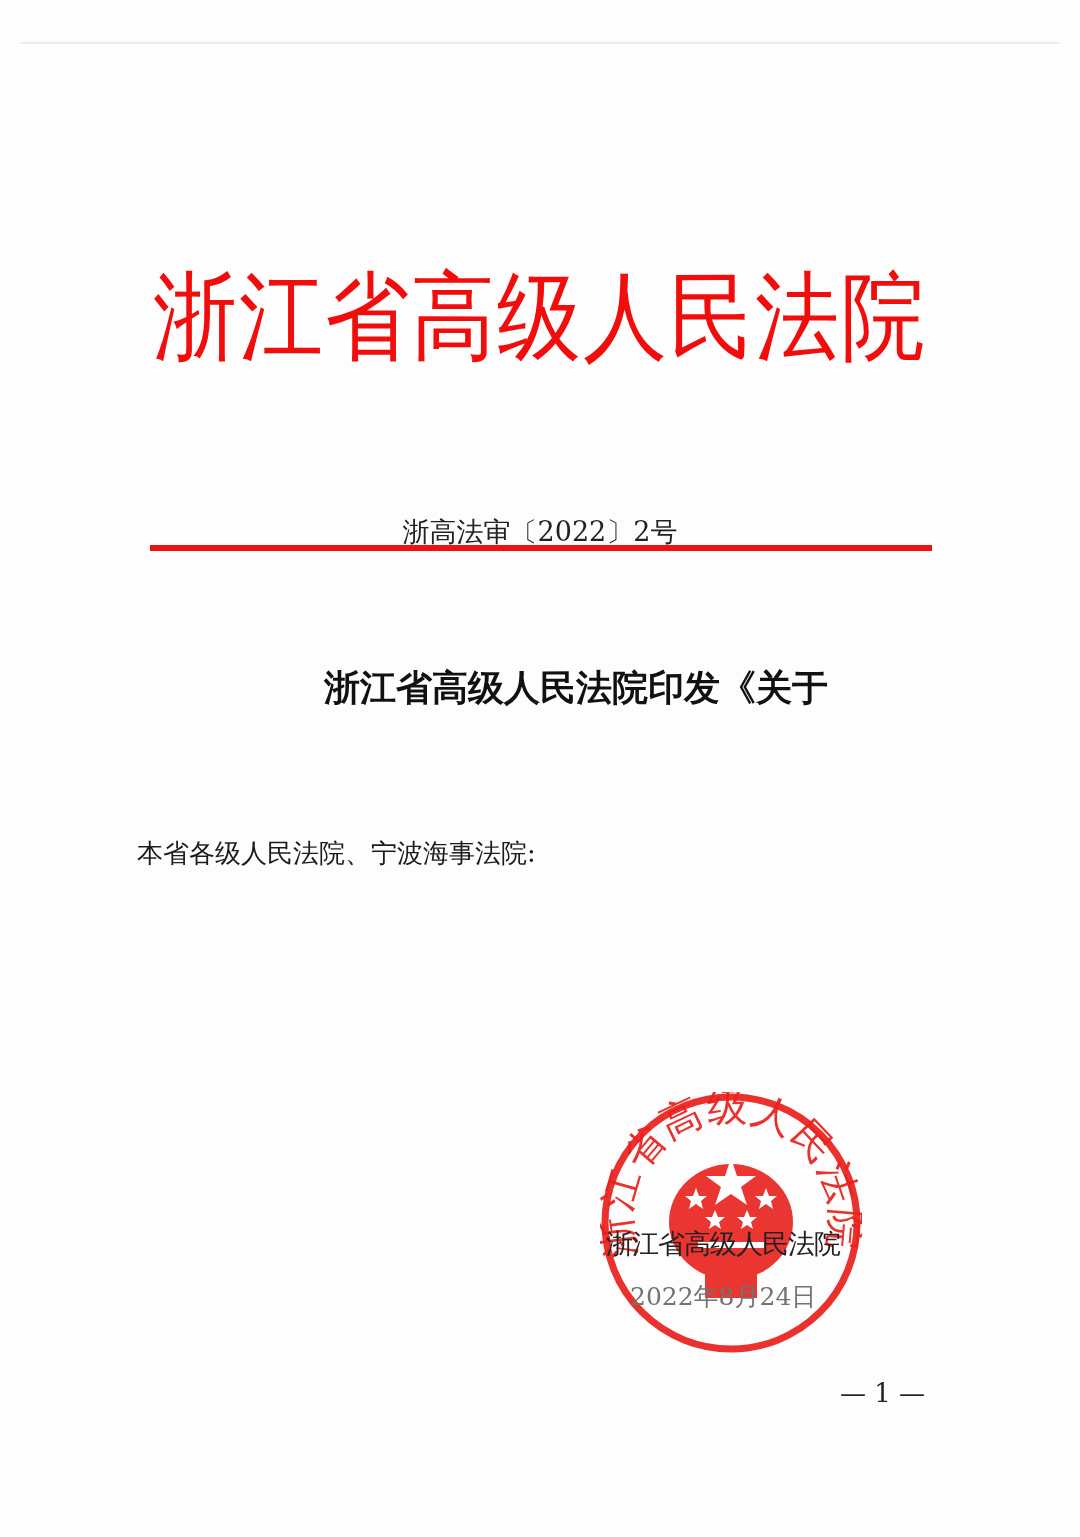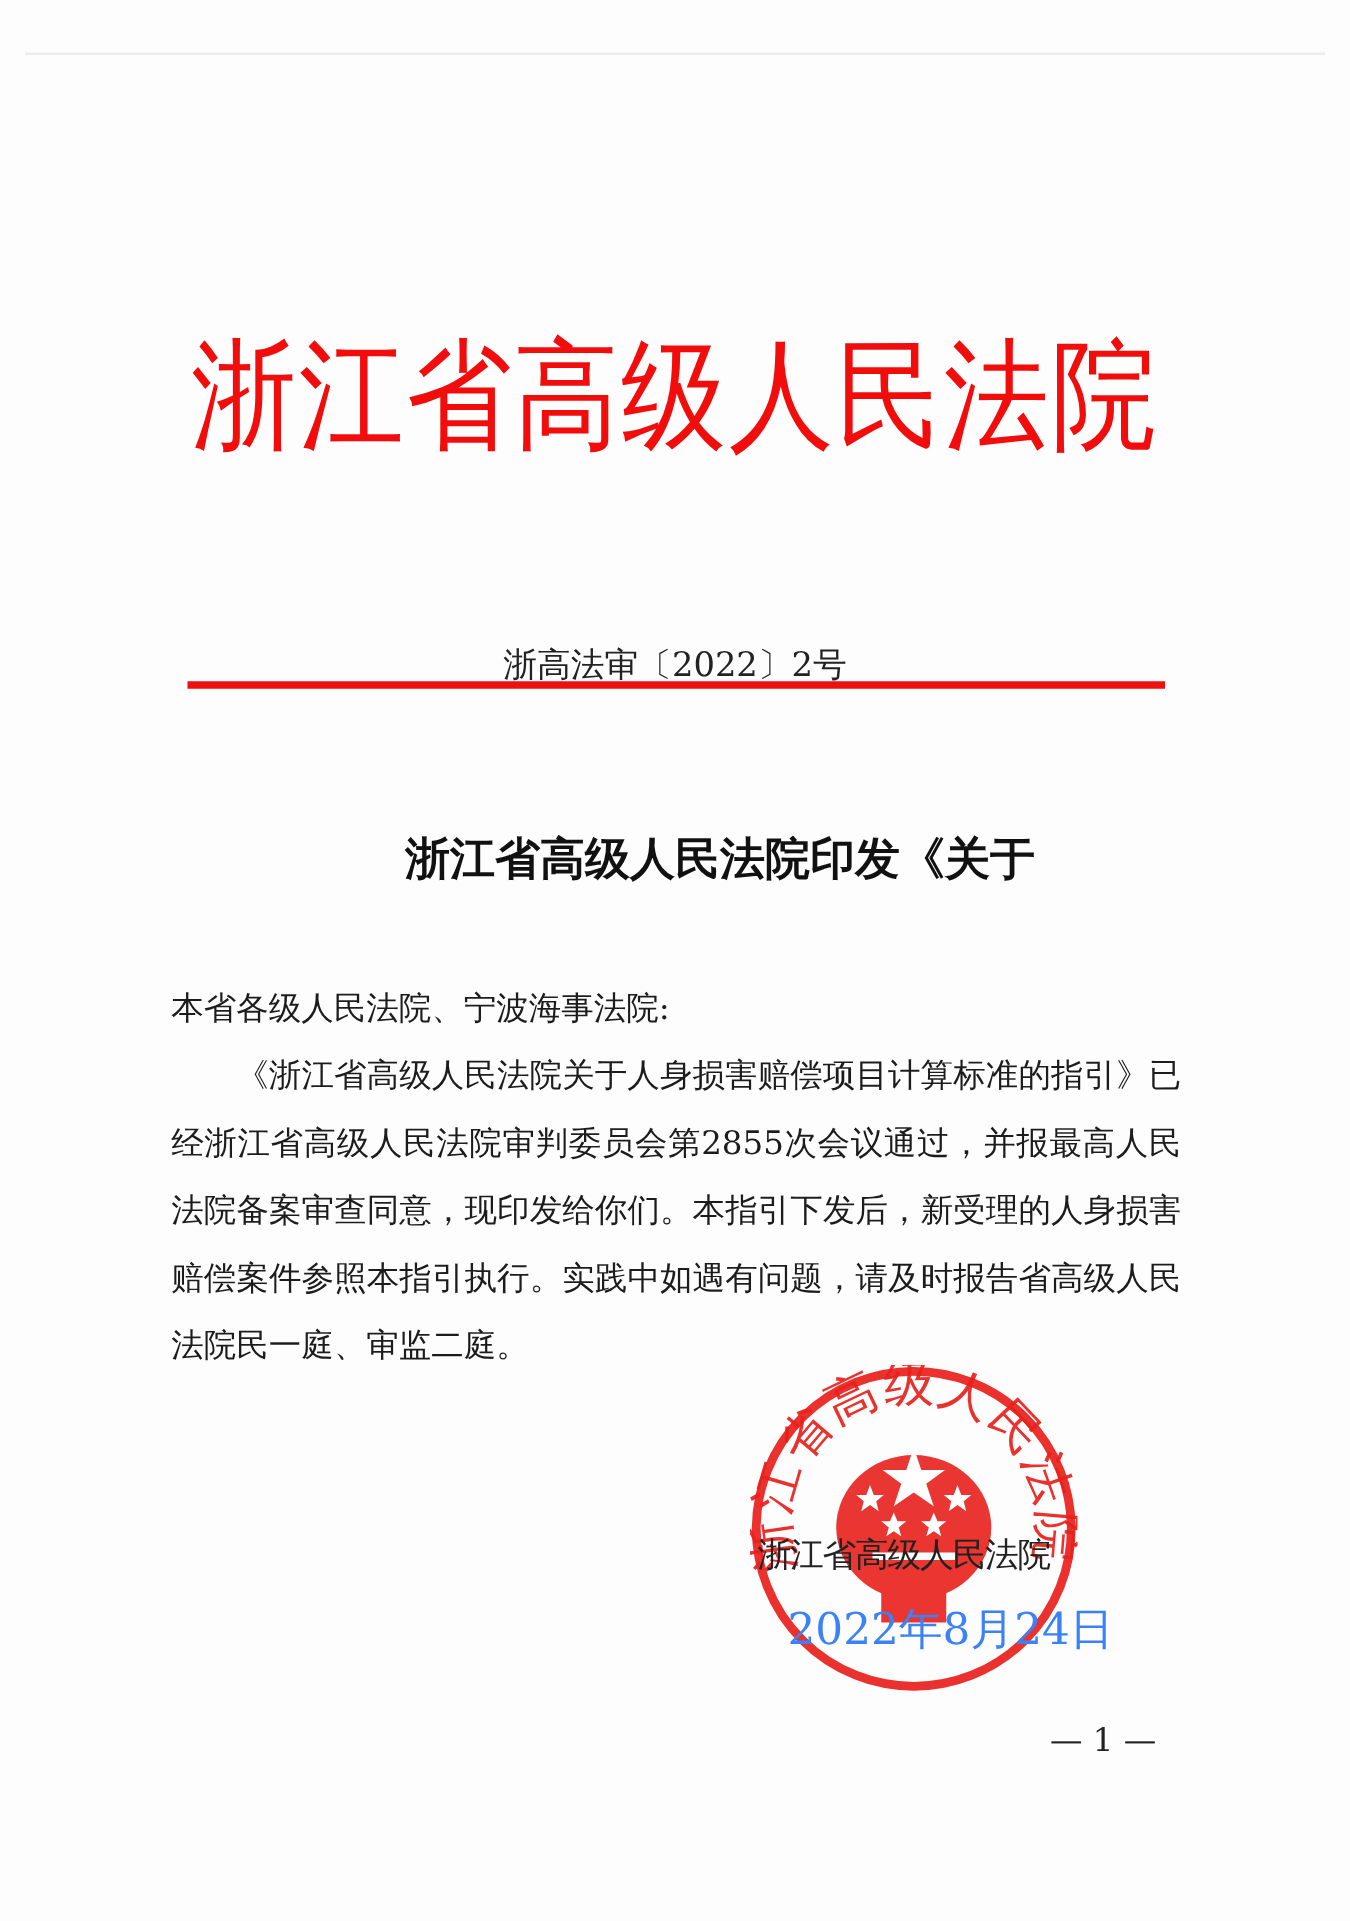--- a/index.html
+++ b/index.html
@@ -6,46 +6,45 @@
   body { width:1080px; height:1537px; background:#fdfdfd; position:relative; overflow:hidden;
          font-family:"DejaVu Serif","Liberation Serif",serif; color:#1a1a1a; }
   .scan-line { position:absolute; left:20px; right:20px; top:42px; height:2px; background:#ececec; }
   .masthead { position:absolute; left:0; width:1080px; top:268px; text-align:center;
               font-family:"DejaVu Serif",serif; font-size:84px; color:#f20d0d; letter-spacing:2px;
               transform:scaleY(1.15); transform-origin:top center; line-height:1; }
   .docno { position:absolute; left:0; width:1080px; top:514px; text-align:center; font-size:27px; color:#222; }
   .redrule { position:absolute; left:150px; width:782px; top:545px; height:6px; background:#ee1111; }
   .title { position:absolute; left:0; width:1080px; top:660px; text-align:center; font-family:"DejaVu Sans",sans-serif;
            font-weight:bold; font-size:36px; line-height:56px; color:#111;margin-left:36px; }
-  .body { position:absolute; left:137px; width:808px; top:780px; font-size:26px; line-height:54px; color:#1c1c1c; }
+  .body { position:absolute; left:137px; width:808px; top:826px; font-size:26px; line-height:54px; color:#1c1c1c; }
   .body p { margin:0; text-align:justify; text-align-last:left; }
   .indent { text-indent:52px; }
   .stamp { position:absolute; left:600px; top:1092px; width:262px; height:262px; }
   .sig { position:absolute; left:606px; top:1226px; font-size:27px; color:#222; letter-spacing:-1px; }
-  .date { position:absolute; left:630px; top:1280px; font-size:35px; color:#3b82f6; }
+  .date { position:absolute; left:630px; top:1280px; font-size:25px; color:#737373; }
   .pagenum { position:absolute; left:840px; top:1378px; font-size:26px; color:#222; }
 </style>
 </head>
 <body>
 
 <div class="scan-line"></div>
 
 <div class="masthead">浙江省高级人民法院</div>
 
 <div class="docno">浙高法审〔2022〕2号</div>
 
 <div class="redrule"></div>
 
 <div class="title">
   <div>浙江省高级人民法院印发《关于</div>
 </div>
 
 <div class="body">
   <p>本省各级人民法院、宁波海事法院:</p>
-  <p class="indent">《浙江省高级人民法院关于人身损害赔偿项目计算标准的指引》已经浙江省高级人民法院审判委员会第2855次会议通过，并报最高人民法院备案审查同意，现印发给你们。本指引下发后，新受理的人身损害赔偿案件参照本指引执行。实践中如遇有问题，请及时报告省高级人民法院民一庭、审监二庭。</p>
 </div>
 
 <svg class="stamp" viewBox="0 0 262 262">
   <defs>
     <path id="arc" d="M 40 170 A 100 100 0 1 1 222 170"></path>
   </defs>
   <circle cx="131" cy="131" r="126" fill="none" stroke="#e8201c" stroke-width="7" opacity="0.92"></circle>
   <text font-size="40" fill="#e8201c" font-family="DejaVu Serif, serif" letter-spacing="2" opacity="0.92">
     <textPath href="#arc" startOffset="2%">浙江省高级人民法院</textPath>
   </text>

